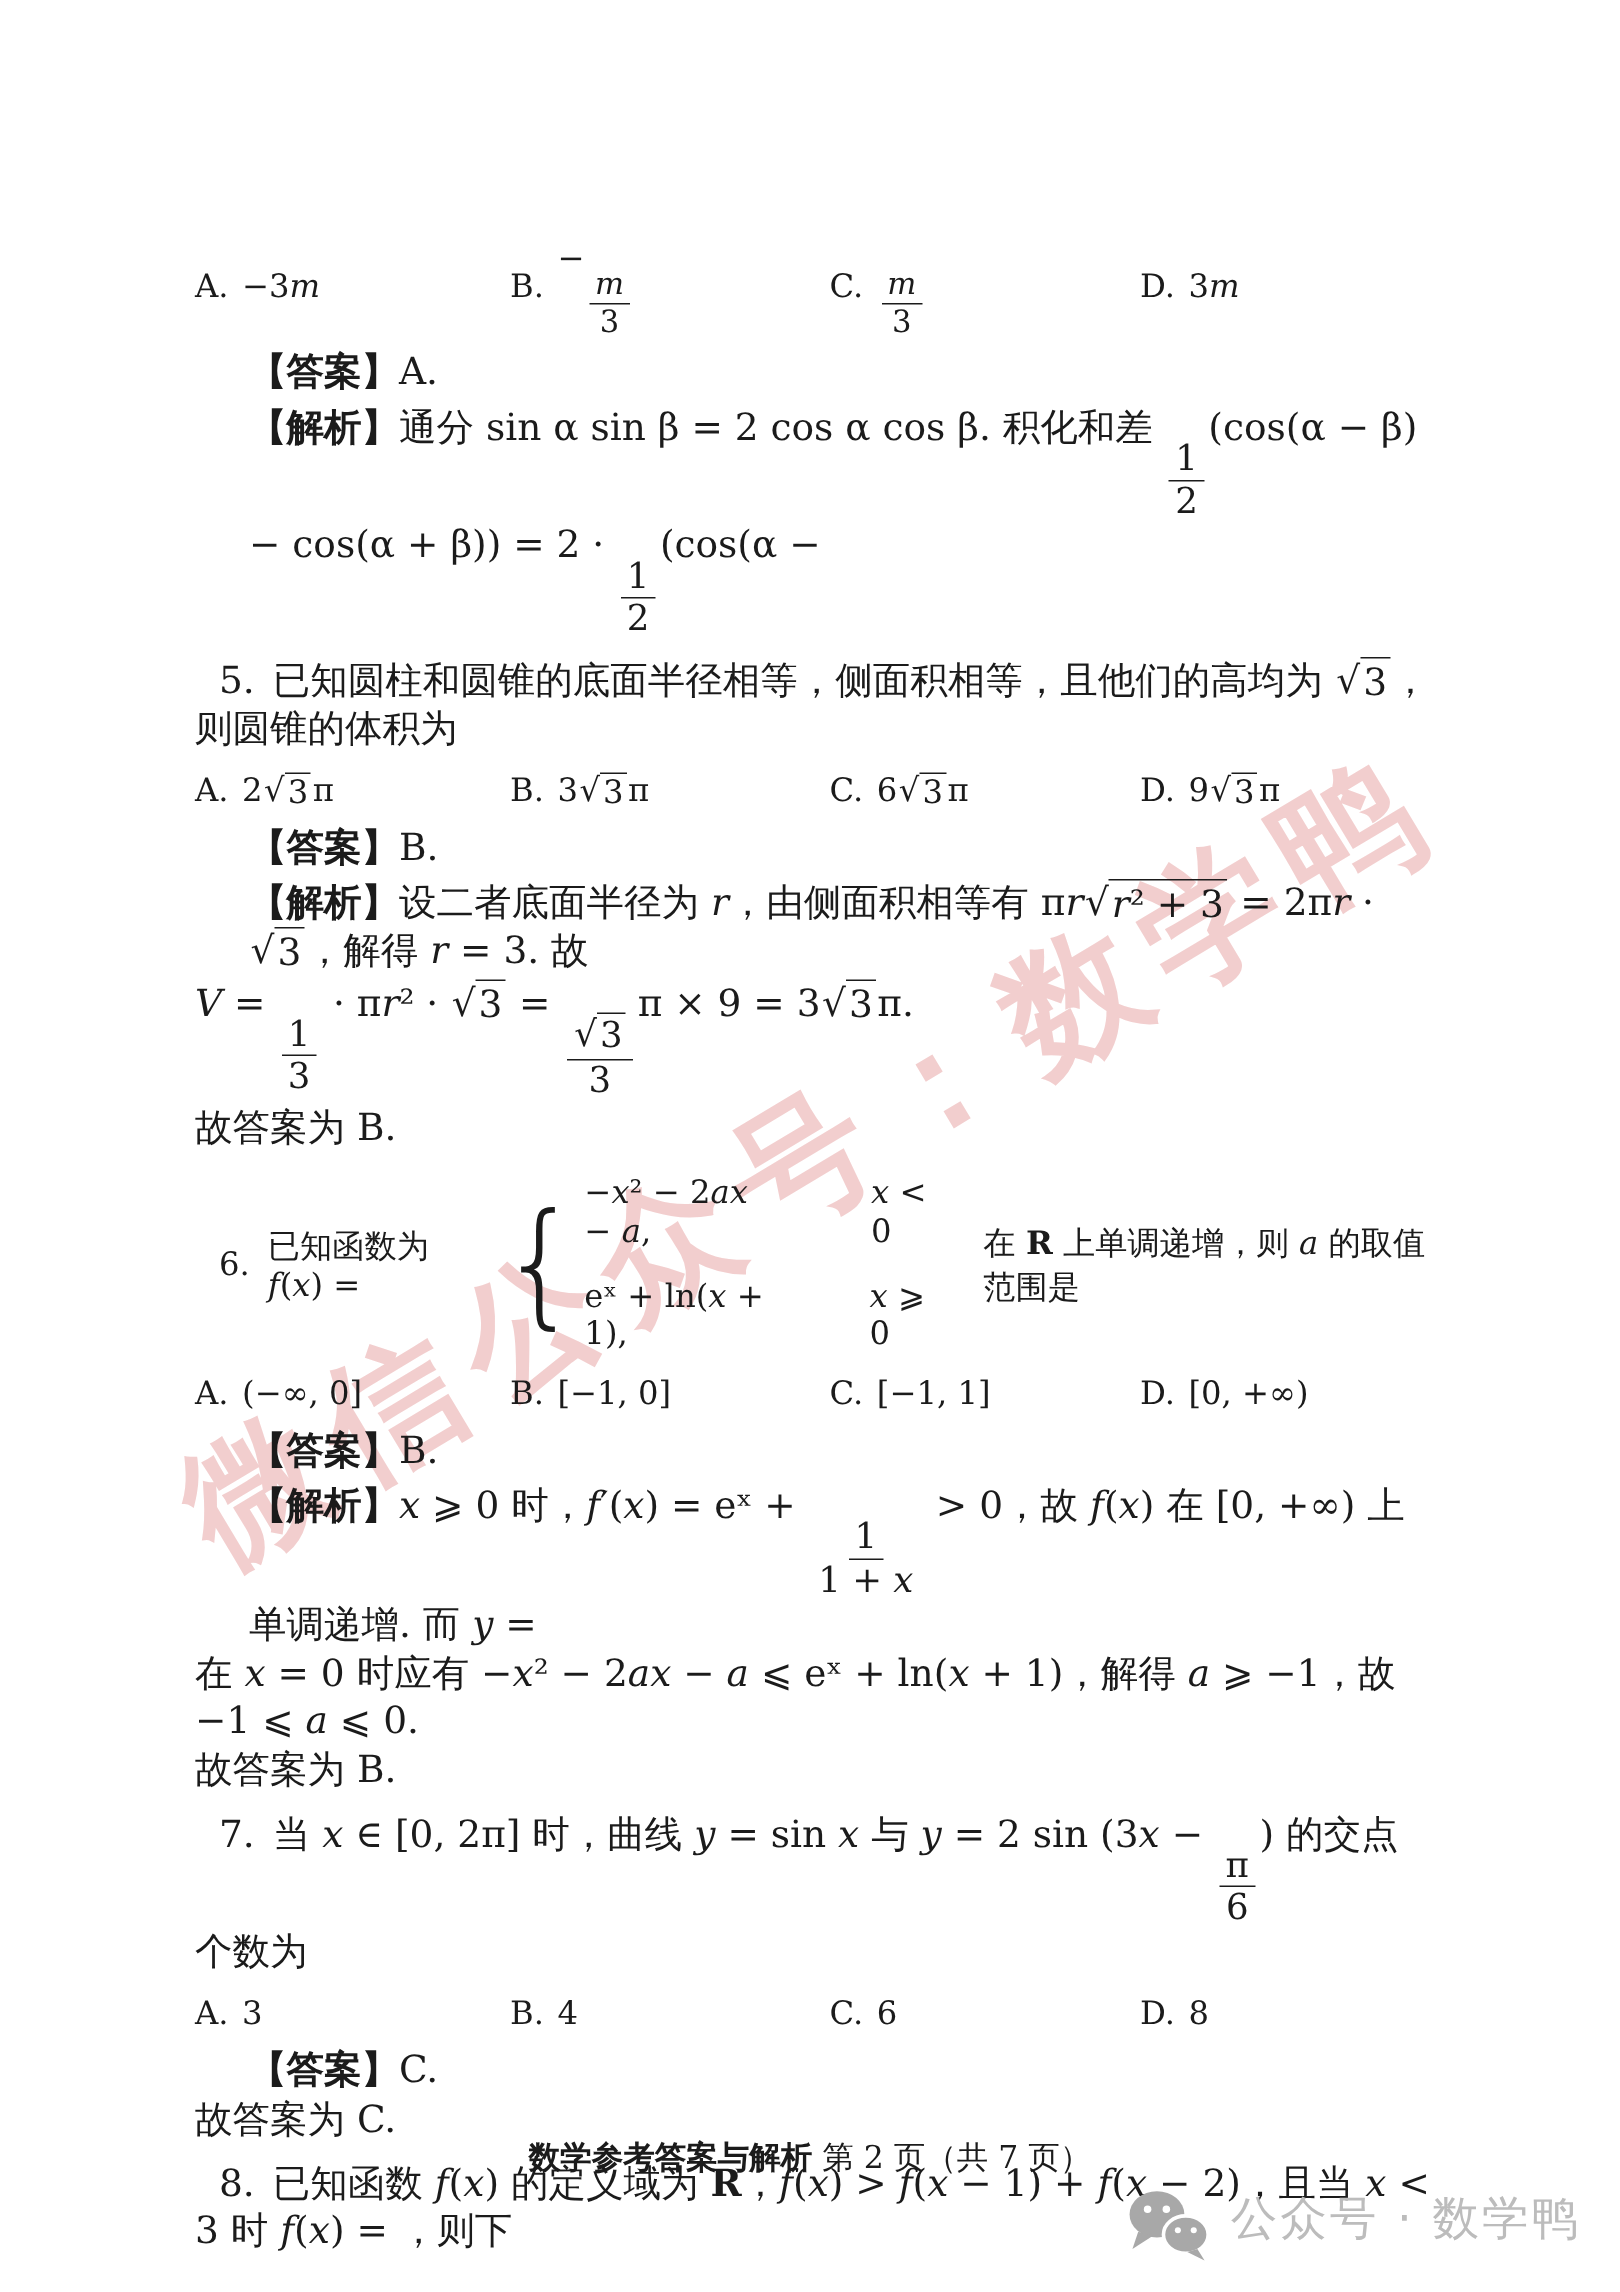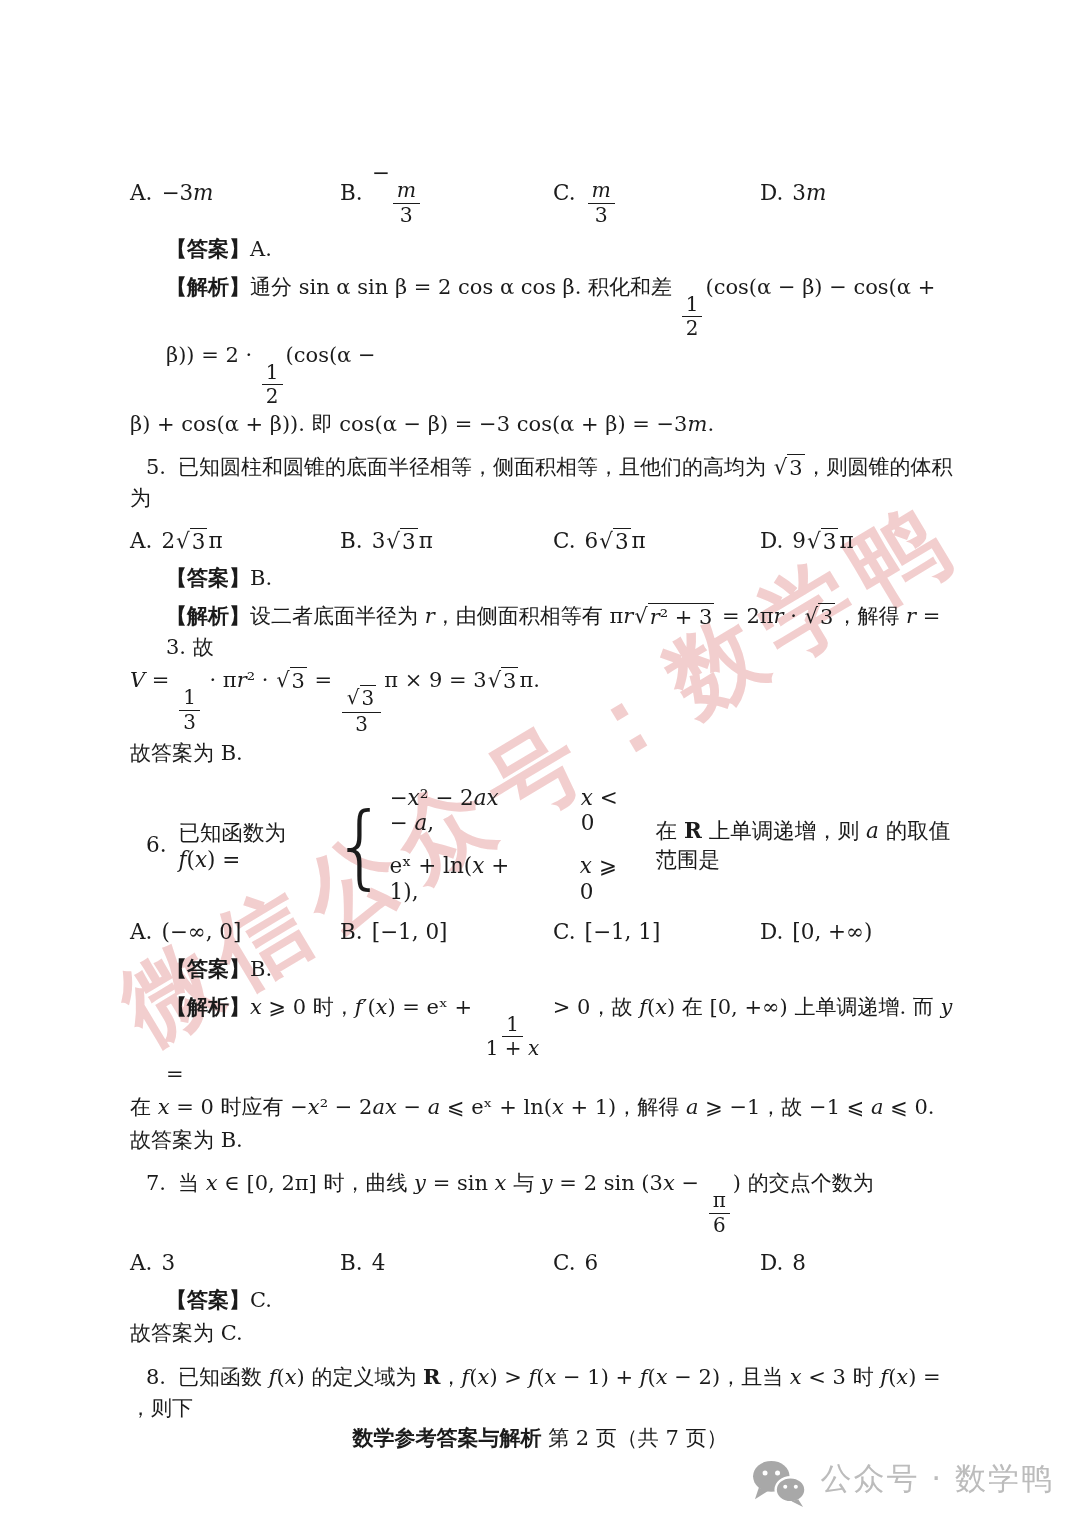--- a/index.html
+++ b/index.html
@@ -10,21 +10,21 @@
   }
   
   .watermark{
     position:absolute;left:50%;top:50.5%;z-index:0;
     transform:translate(-50%,-50%) rotate(-31deg);
     font-size:92px;font-weight:700;letter-spacing:14px;white-space:nowrap;
     color:rgba(222,132,132,0.40);pointer-events:none;
   }
   
   .content{position:absolute;left:130px;top:146px;width:824px;z-index:1}
-  .line{font-size:21px;line-height:31px}
+  .line{font-size:25px;line-height:31px}
   .pline{margin:2px 0}
   .indent1{padding-left:36px}
   .qnum{padding-left:16px;padding-right:12px}
   .tag{font-weight:700}
   .gapT{margin-top:12px}
   .gapS{margin-top:6px}
   
   .opts{display:grid;grid-template-columns:210px 213px 207px auto;align-items:center;margin:12px 0 6px}
   .opt{display:flex;align-items:center;gap:9px;font-size:21.5px;line-height:30px}
   
@@ -85,21 +85,20 @@
         </div>
     </div>
     <div class="line pline indent1"><span class="tag">【答案】</span><span>A.</span></div>
     <div class="line pline indent1 gapS"><span class="tag">【解析】</span><span>通分 sin α sin β = 2 cos α cos β. 积化和差 <span class="frac">
             <span class="num">1</span>
             <span class="den">2</span>
           </span>(cos(α − β) − cos(α + β)) = 2 · <span class="frac">
             <span class="num">1</span>
             <span class="den">2</span>
           </span>(cos(α −</span></div>
-    <div class="line pline"><span>β) + cos(α + β)). 即 cos(α − β) = −3 cos(α + β) = −3<i>m</i>.</span></div>
   </section>
 
   <section>
     <div class="line pline gapT"><span class="qnum">5.</span><span>已知圆柱和圆锥的底面半径相等，侧面积相等，且他们的高均为 <span class="sqrt">
             <span class="sym">√</span>
             <span class="rad">3</span>
           </span>，则圆锥的体积为</span></div>
     <div class="opts">
       <div class="opt">
           <span>A.</span>

